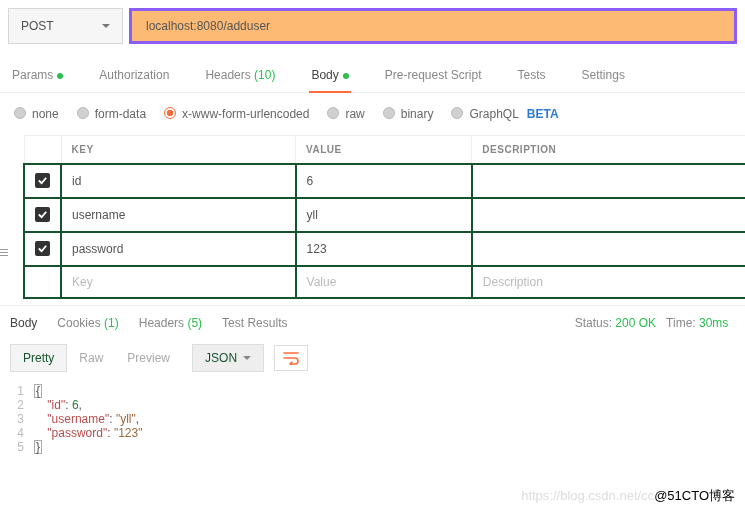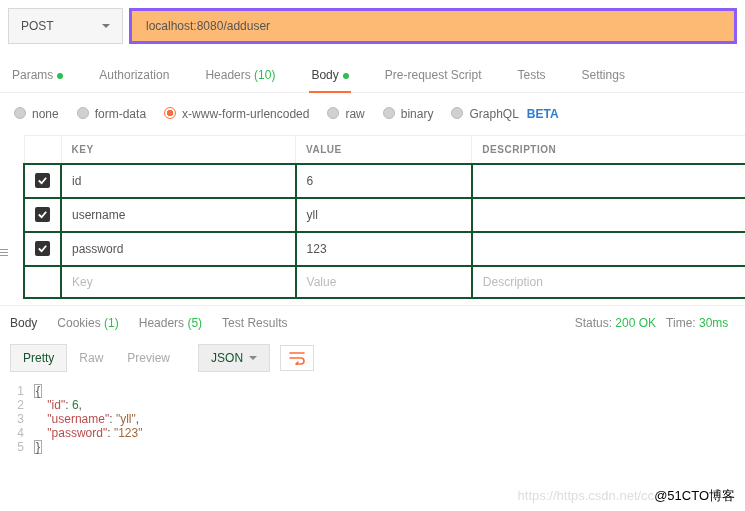--- a/index.html
+++ b/index.html
@@ -38,21 +38,21 @@
   .resp-tabs .rtab { margin-right:20px; color:#888; cursor:pointer; }
   .resp-tabs .rtab.active { color:#444; }
   .resp-tabs .rcount { color:#2cbe4e; }
   .resp-status { margin-left:auto; color:#888; }
   .resp-status .ok { color:#2cbe4e; }
   .resp-status .time { color:#2cbe4e; }
 
   .view-tabs { display:flex; align-items:center; gap:0; padding:8px 10px; }
   .view-btn { border:1px solid #ddd; background:#f4f4f4; padding:6px 12px; color:#14532d; }
   .view-btn.plain { background:transparent; border:none; color:#aaa; }
-  .view-btn.dd { display:flex; align-items:center; gap:6px; background:#eee; border:1px solid #ddd; margin-left:16px;}
+  .view-btn.dd { display:flex; align-items:center; gap:6px; background:#eee; border:1px solid #ddd; margin-left:10px;}
   .view-btn .caret { width:0;height:0;border-left:4px solid transparent;border-right:4px solid transparent;border-top:4px solid #888;}
   .wrap-btn { border:1px solid #ddd; padding:5px 8px; margin-left:10px; }
   .wrap-btn svg { display:block; }
 
   .code { font-family: Consolas, Monaco, monospace; font-size:12px; padding:4px 0 10px; }
   .code-line { display:flex; }
   .gutter { width:34px; text-align:right; color:#bbb; padding-right:10px; user-select:none; }
   .src { white-space:pre; }
   .brace-box { display:inline-block; border:1px solid #aaa; padding:0 1px; line-height:12px; }
   .k { color:#b84c4c; }
@@ -216,16 +216,16 @@
         <div class="gutter">4</div>
         <div class="src">    <span class="k">"password"</span>: <span class="s">"123"</span></div>
       </div>
   <div class="code-line">
         <div class="gutter">5</div>
         <div class="src"><span class="brace-box">}</span></div>
       </div>
 </div>
 
 <div class="watermark">
-  <span>https://https.csdn.net/cc</span><span class="wm2">@51CTO博客</span>
+  <span>https://blog.csdn.net/cc</span><span class="wm2">@51CTO博客</span>
 </div>
 
 </div>
 
 </body></html>

